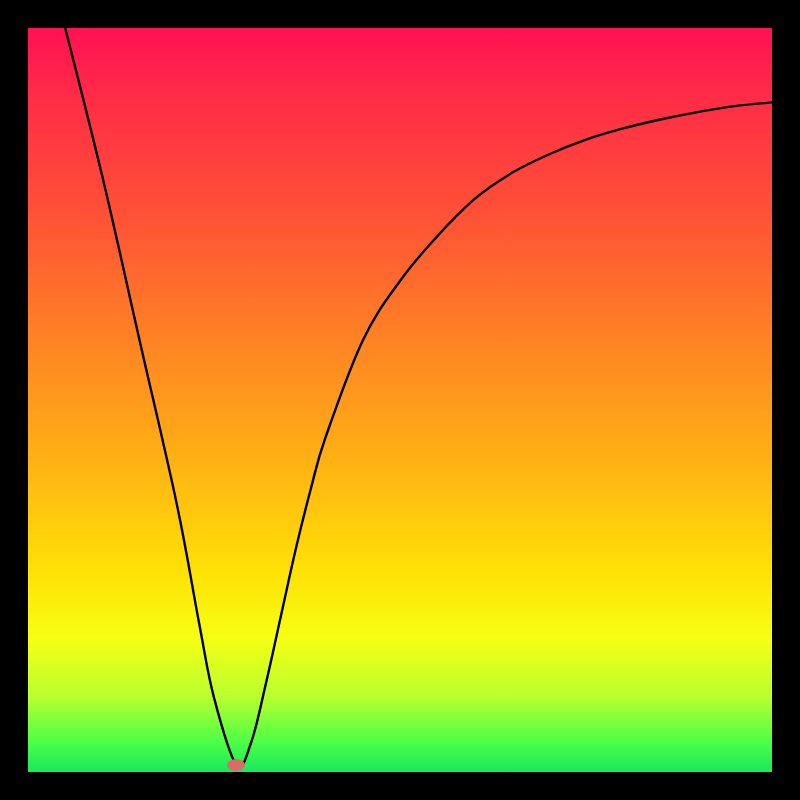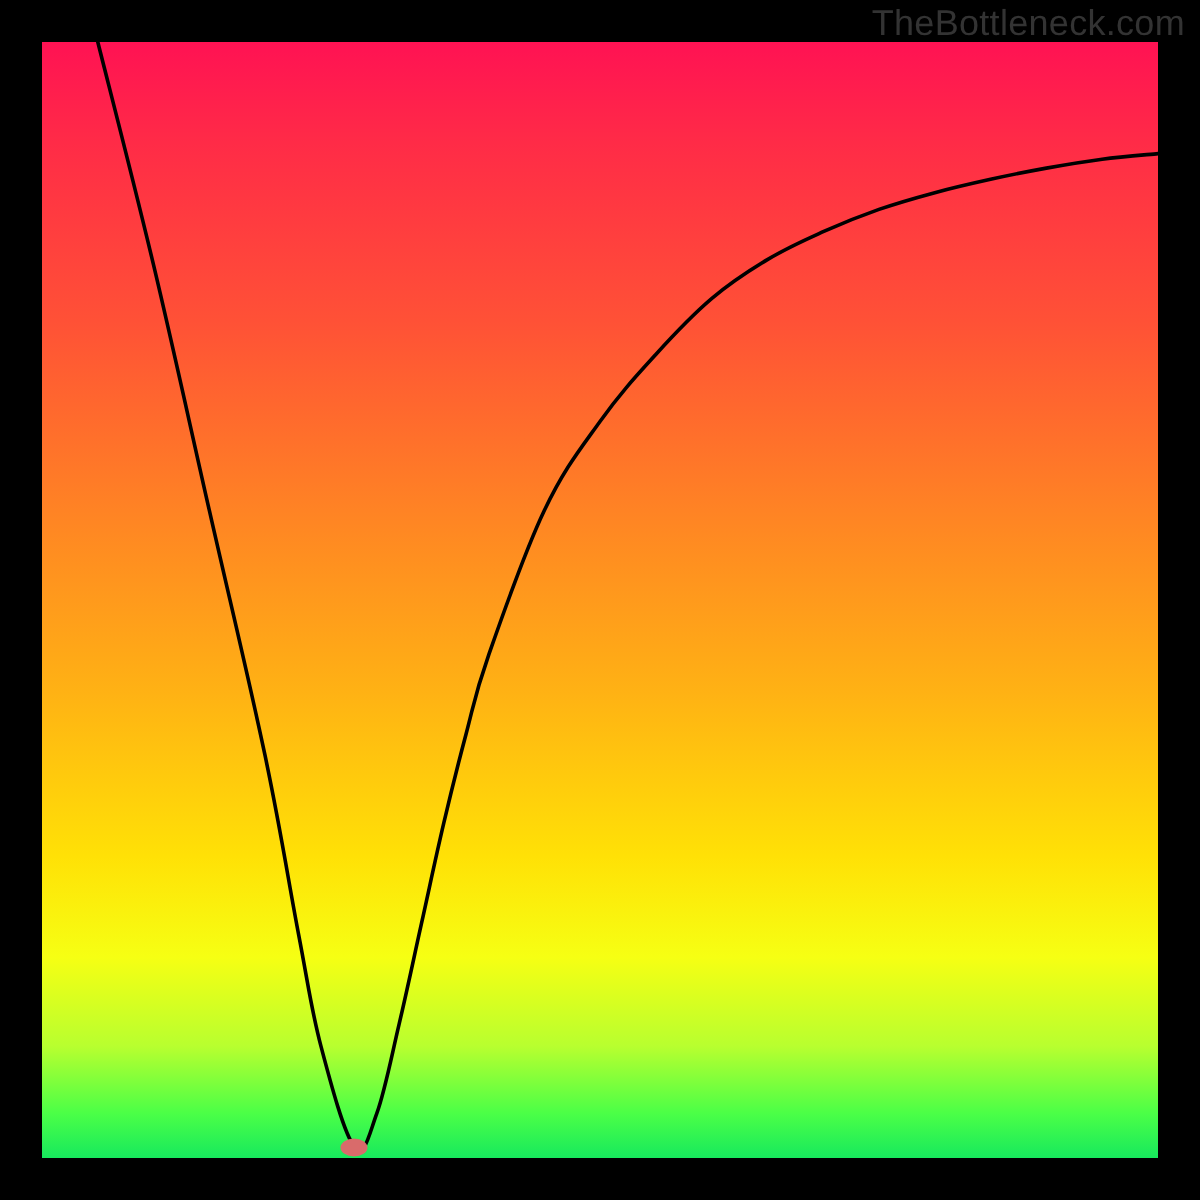--- a/index.html
+++ b/index.html
@@ -66,14 +66,13 @@
 </head>
 <body>
 
 <div class="frame">
   <div class="plot-area">
     <svg class="curve" viewBox="0 0 744 744" preserveAspectRatio="none">
       <path id="curve-path" fill="none" stroke="#000000" stroke-width="2.4" stroke-linejoin="round" stroke-linecap="round" d="M 37.20 0.00 C 43.90 26.78, 61.01 92.55, 74.40 148.80 C 87.79 205.05, 98.21 253.56, 111.60 312.48 C 124.99 371.40, 138.09 425.27, 148.80 476.16 C 159.51 527.05, 164.42 560.38, 171.12 595.20 C 177.82 630.02, 179.30 644.16, 186.00 669.60 C 192.70 695.04, 201.62 728.52, 208.32 736.56 C 215.02 744.60, 217.84 728.97, 223.20 714.24 C 228.56 699.51, 232.72 677.49, 238.08 654.72 C 243.44 631.95, 247.60 611.87, 252.96 587.76 C 258.32 563.65, 262.48 543.57, 267.84 520.80 C 273.20 498.03, 277.36 481.37, 282.72 461.28 C 288.08 441.19, 288.23 435.98, 297.60 409.20 C 306.97 382.42, 321.41 340.60, 334.80 312.48 C 348.19 284.36, 358.61 271.71, 372.00 252.96 C 385.39 234.21, 395.81 223.05, 409.20 208.32 C 422.59 193.59, 433.01 182.50, 446.40 171.12 C 459.79 159.74, 470.21 153.12, 483.60 145.08 C 496.99 137.04, 507.41 132.51, 520.80 126.48 C 534.19 120.45, 544.61 116.29, 558.00 111.60 C 571.39 106.91, 581.81 104.06, 595.20 100.44 C 608.59 96.82, 619.01 94.46, 632.40 91.51 C 645.79 88.57, 656.21 86.48, 669.60 84.07 C 682.99 81.66, 693.41 79.86, 706.80 78.12 C 720.19 76.38, 737.30 75.07, 744.00 74.40"></path>
     </svg>
     <div id="min-marker" class="marker" style="left: 208.32px; top: 736.56px; background: rgb(217, 107, 107);"></div>
   </div>
-  <div class="attribution">TheBottleneck.com</div>
 </div>
 
 </body></html>

